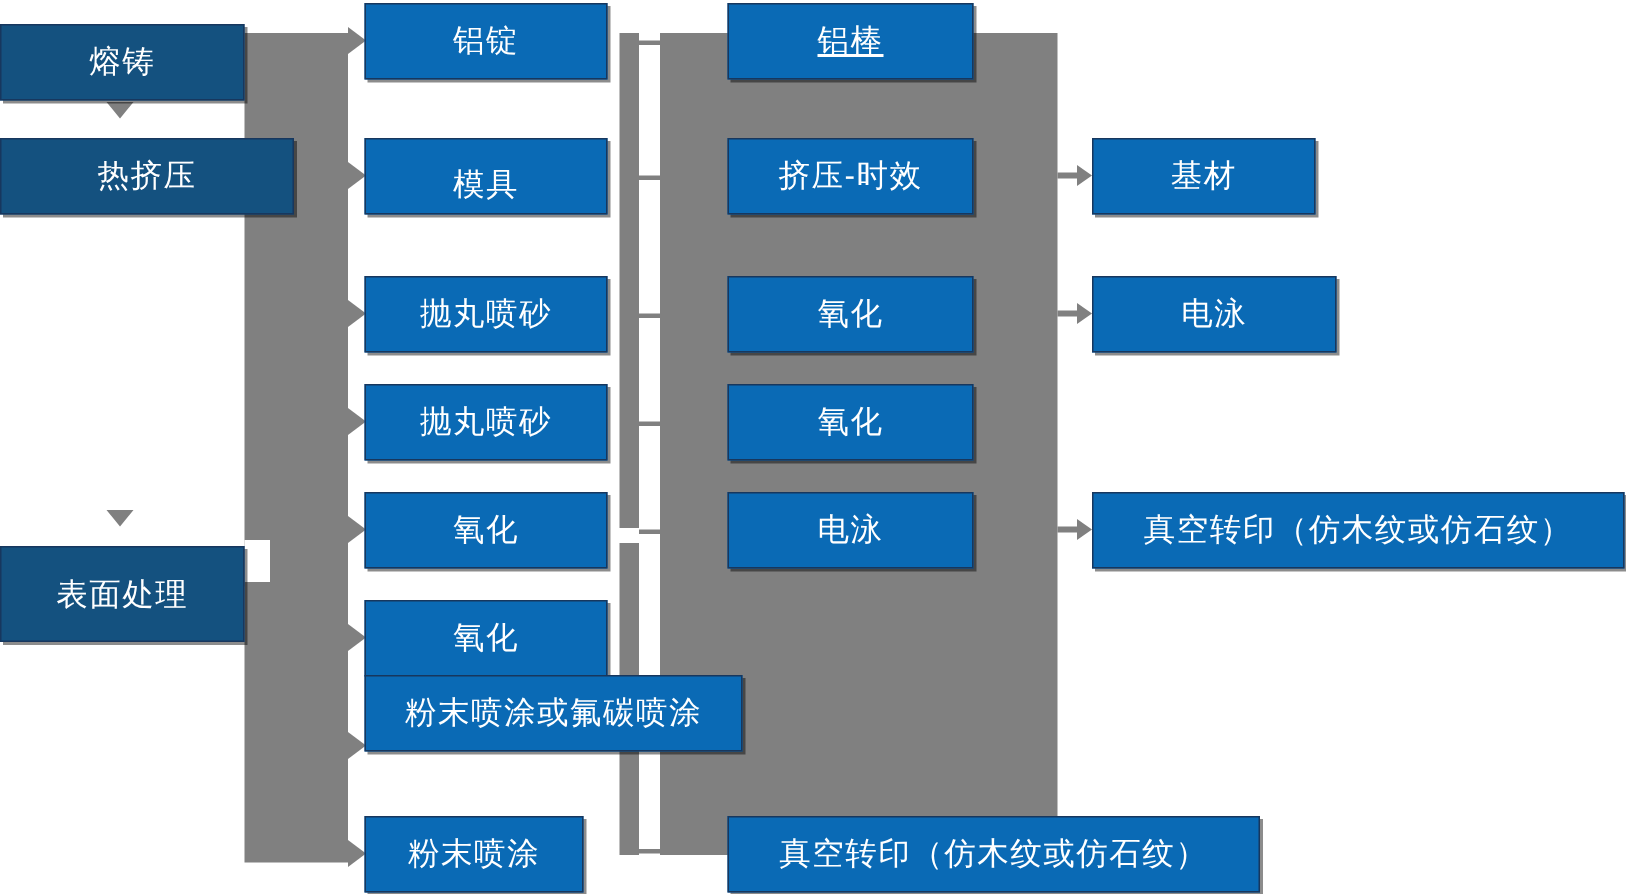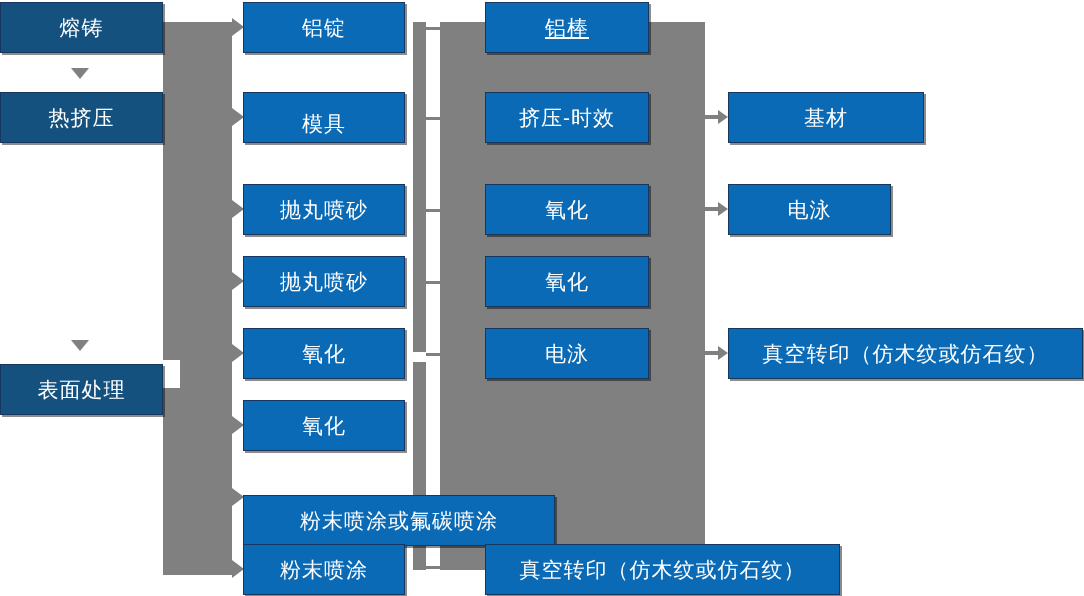--- a/index.html
+++ b/index.html
@@ -127,72 +127,72 @@
       <div class="mini-arrow" style="left: 705px; top: 202px; width: 23px;">
         <div class="shaft" style="width: 13px;"></div>
         <div class="head" style="left: 13px;"></div>
       </div>
       <div class="mini-arrow" style="left: 705px; top: 346px; width: 23px;">
         <div class="shaft" style="width: 13px;"></div>
         <div class="head" style="left: 13px;"></div>
       </div>
     </div>
   <div id="nodes">
-      <div class="node dark" style="left: 0px; top: 2px; width: 163px; height: 51px;">
+      <div class="node dark" style="left: 0px; top: 16px; width: 163px; height: 51px;">
         <span class="lbl" style="font-size: 21px;">熔铸</span>
       </div>
-      <div class="node dark" style="left: 0px; top: 92px; width: 163px; height: 51px;">
+      <div class="node dark" style="left: 0px; top: 92px; width: 196px; height: 51px;">
         <span class="lbl" style="font-size: 21px;">热挤压</span>
       </div>
-      <div class="node dark" style="left: 0px; top: 364px; width: 163px; height: 51px;">
+      <div class="node dark" style="left: 0px; top: 364px; width: 163px; height: 64px;">
         <span class="lbl" style="font-size: 21px;">表面处理</span>
       </div>
       <div class="node light" style="left: 243px; top: 2px; width: 162px; height: 51px;">
         <span class="lbl" style="font-size: 21px;">铝锭</span>
       </div>
       <div class="node light" style="left: 243px; top: 92px; width: 162px; height: 51px;">
         <span class="lbl" style="font-size: 21px; margin-top: 12px;">模具</span>
       </div>
       <div class="node light" style="left: 243px; top: 184px; width: 162px; height: 51px;">
         <span class="lbl" style="font-size: 21px;">抛丸喷砂</span>
       </div>
       <div class="node light" style="left: 243px; top: 256px; width: 162px; height: 51px;">
         <span class="lbl" style="font-size: 21px;">抛丸喷砂</span>
       </div>
       <div class="node light" style="left: 243px; top: 328px; width: 162px; height: 51px;">
         <span class="lbl" style="font-size: 21px;">氧化</span>
       </div>
       <div class="node light" style="left: 243px; top: 400px; width: 162px; height: 51px;">
         <span class="lbl" style="font-size: 21px;">氧化</span>
       </div>
-      <div class="node light" style="left: 243px; top: 495px; width: 312px; height: 51px;">
+      <div class="node light" style="left: 243px; top: 450px; width: 252px; height: 51px;">
         <span class="lbl" style="font-size: 21px;">粉末喷涂或氟碳喷涂</span>
       </div>
-      <div class="node light" style="left: 243px; top: 544px; width: 162px; height: 51px;">
+      <div class="node light" style="left: 243px; top: 544px; width: 146px; height: 51px;">
         <span class="lbl" style="font-size: 21px;">粉末喷涂</span>
       </div>
       <div class="node light" style="left: 485px; top: 2px; width: 164px; height: 51px;">
         <span class="lbl" style="font-size: 21px; text-decoration: underline;">铝棒</span>
       </div>
       <div class="node light" style="left: 485px; top: 92px; width: 164px; height: 51px;">
         <span class="lbl" style="font-size: 21px;">挤压-时效</span>
       </div>
       <div class="node light" style="left: 485px; top: 184px; width: 164px; height: 51px;">
         <span class="lbl" style="font-size: 21px;">氧化</span>
       </div>
       <div class="node light" style="left: 485px; top: 256px; width: 164px; height: 51px;">
         <span class="lbl" style="font-size: 21px;">氧化</span>
       </div>
       <div class="node light" style="left: 485px; top: 328px; width: 164px; height: 51px;">
         <span class="lbl" style="font-size: 21px;">电泳</span>
       </div>
       <div class="node light" style="left: 485px; top: 544px; width: 355px; height: 51px;">
         <span class="lbl" style="font-size: 21px;">真空转印（仿木纹或仿石纹）</span>
       </div>
-      <div class="node light" style="left: 728px; top: 92px; width: 196px; height: 51px;">
+      <div class="node light" style="left: 728px; top: 92px; width: 149px; height: 51px;">
         <span class="lbl" style="font-size: 21px;">基材</span>
       </div>
       <div class="node light" style="left: 728px; top: 184px; width: 163px; height: 51px;">
         <span class="lbl" style="font-size: 21px;">电泳</span>
       </div>
       <div class="node light" style="left: 728px; top: 328px; width: 355px; height: 51px;">
         <span class="lbl" style="font-size: 21px;">真空转印（仿木纹或仿石纹）</span>
       </div>
     </div>
 </div>

